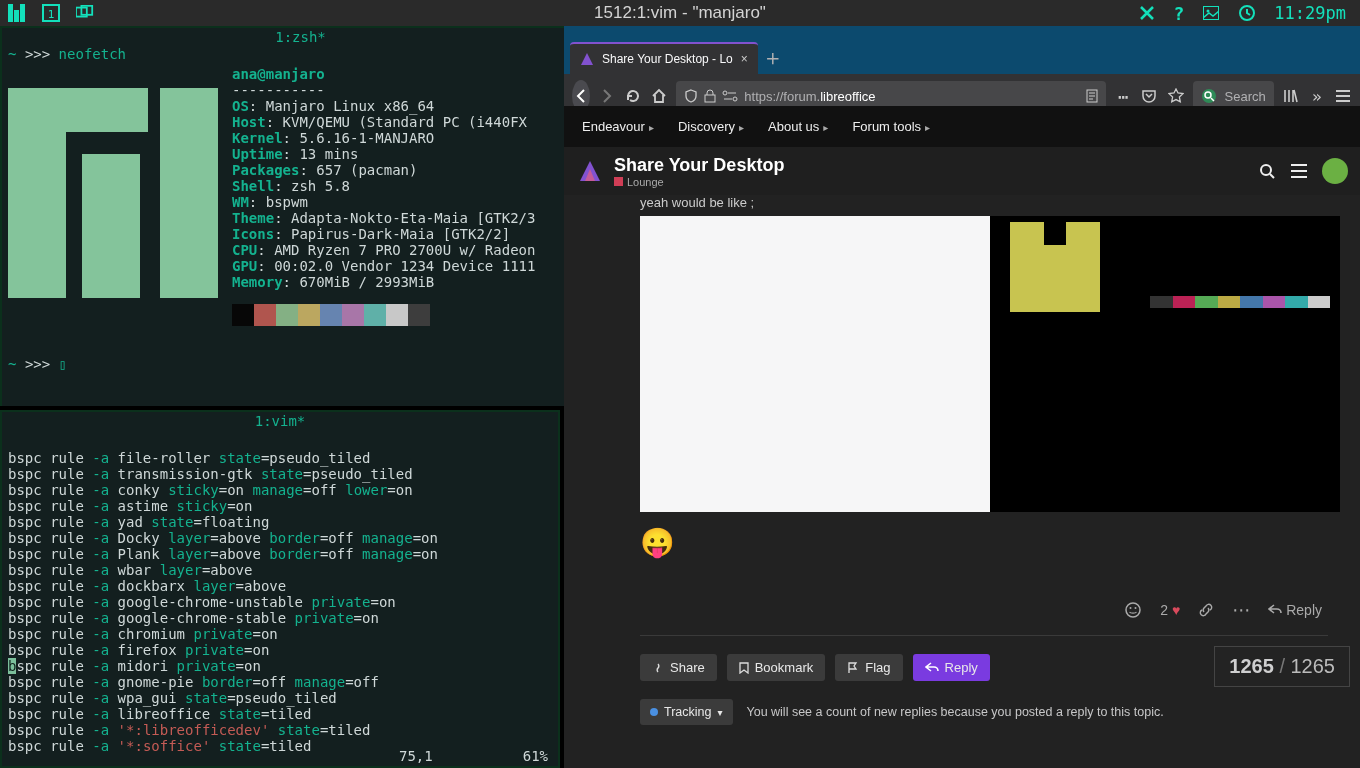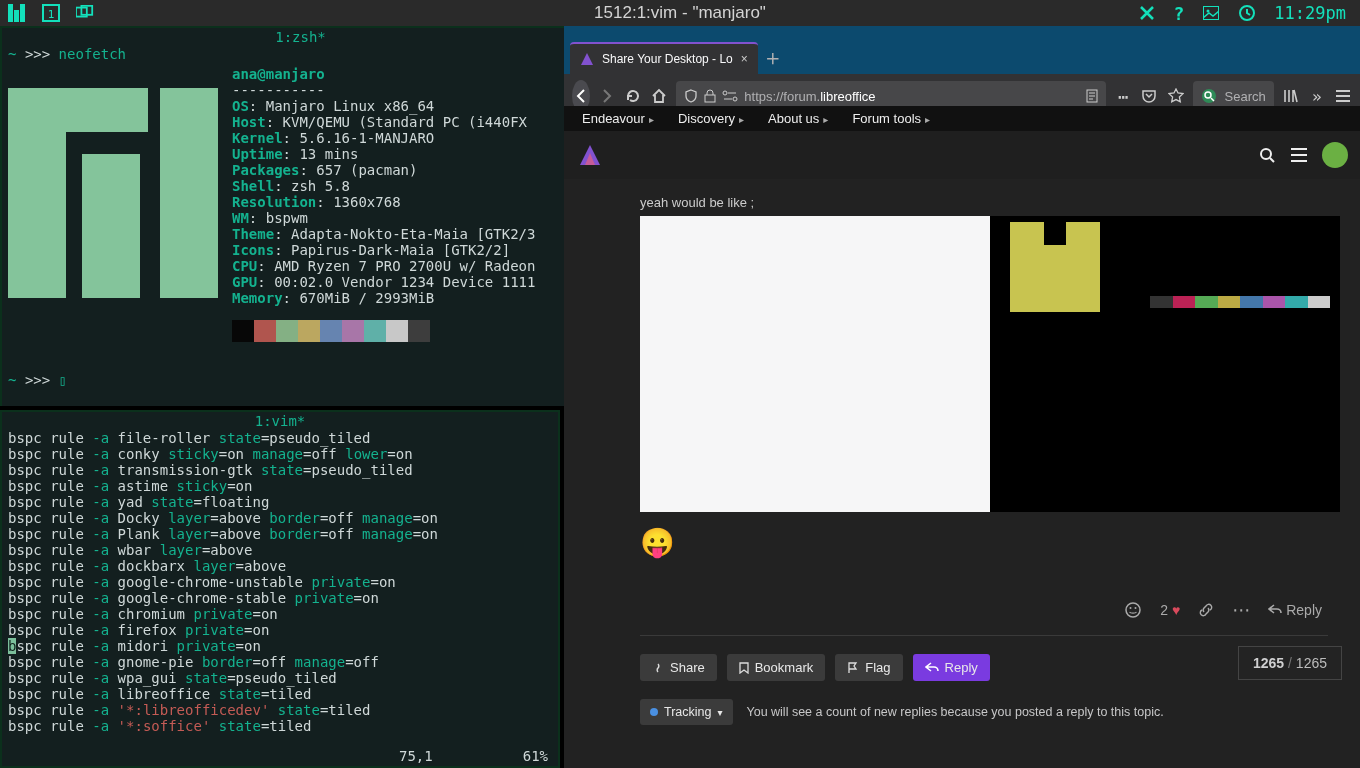--- a/index.html
+++ b/index.html
@@ -25,54 +25,54 @@
   .prompt-row .cmd { color: #14b28f; }
   .nf-key { color: #14b28f; font-weight: bold; }
   .nf-val { color: #cfd8d8; }
   .nf-user { color: #14b28f; font-weight: bold; }
   .nf-line { color: #cfd8d8; }
   .nf-wrap { display: flex; gap: 14px; padding: 4px 6px 0 6px; }
   .nf-logo { position: relative; width: 210px; height: 230px; }
   .nf-logo .blk { position: absolute; background: #84c49b; }
   .swatches { display: flex; margin-top: 14px; }
   .swatches span { width: 22px; height: 22px; display: inline-block; }
-  .vim-body { padding: 0 6px; font-family: "DejaVu Sans Mono", monospace; font-size: 14px; line-height: 16px; }
+  .vim-body { padding: 0 6px; font-family: "DejaVu Sans Mono", monospace; font-size: 14px; line-height: 16px; margin-top: 20px; }
   .kw   { color: #14b28f; }
   .cmt  { color: #cfd8d8; }
   .op   { color: #14b28f; }
   .str  { color: #c45b55; }
   .cur  { background: #7bbf9b; color: #10231d; }
   .vim-status { position: absolute; bottom: 2px; right: 10px; font-family: "DejaVu Sans Mono", monospace; font-size: 14px; color: #cfd8d8; margin-left: 28px; }
   
   .ff-tabs { height: 48px; background: #0c4a6e; display: flex; align-items: flex-end; padding-left: 6px; }
   .ff-tab { height: 32px; background: #323234; color: #f9f9fa; display: flex; align-items: center; gap: 8px; padding: 0 10px; font-family: sans-serif; font-size: 12px; border-top-left-radius: 4px; border-top-right-radius: 4px; border-top: 2px solid #8252cf; max-width: 210px; }
   .ff-newtab { width: 30px; height: 32px; display: flex; align-items: center; justify-content: center; color: #b1b1b3; font-size: 22px; }
   .ff-nav { height: 44px; background: #323234; display: flex; align-items: center; gap: 8px; padding: 0 8px; }
   .ff-btn { width: 32px; height: 32px; border-radius: 4px; display: flex; align-items: center; justify-content: center; color: #b1b1b3; }
   .ff-back { background: #4a4a4f; border-radius: 50%; }
   .ff-url { flex: 0 0 430px; height: 30px; background: #474749; border-radius: 4px; display: flex; align-items: center; gap: 6px; padding: 0 8px; color: #b1b1b3; font-family: sans-serif; font-size: 13px; }
   .ff-url .host { color: #fff; }
   .ff-search { flex: 1; height: 30px; background: #474749; border-radius: 4px; display: flex; align-items: center; gap: 8px; padding: 0 8px; color: #b1b1b3; font-family: sans-serif; font-size: 13px; }
   .ff-page { position: absolute; top: 80px; left: 0; right: 0; bottom: 0; background: #222; overflow: hidden; font-family: sans-serif; }
-  .eos-top { height: 25px; background: #111; display: flex; align-items: center; gap: 24px; padding: 0 18px; color: #eee; font-size: 13px; }
+  .eos-top { height: 41px; background: #111; display: flex; align-items: center; gap: 24px; padding: 0 18px; color: #eee; font-size: 13px; }
   .eos-top .chev { font-size: 10px; color: #aaa; margin-left: 4px; }
   .eos-hdr { height: 48px; background: #1f1f1f; display: flex; align-items: center; gap: 10px; padding: 0 12px; }
   .eos-logo { width: 28px; height: 28px; border-radius: 4px; display: flex; align-items: center; justify-content: center; font-size: 16px; }
   .eos-title { color: #fff; font-weight: 700; font-size: 18px; }
   .eos-cat { color: #aaa; font-size: 11px; display: flex; align-items: center; gap: 4px; }
   .eos-cat .sq { width: 9px; height: 9px; background: #d03e56; display: inline-block; }
   .eos-right { margin-left: auto; display: flex; gap: 14px; align-items: center; color: #eee; font-size: 18px; }
   .eos-avatar { width: 26px; height: 26px; border-radius: 50%; background: #6bb043; }
   .eos-body { position: absolute; top: 81px; left: 0; right: 14px; bottom: 0; padding: 8px 18px 0 76px; color: #ccc; font-size: 13px; }
   .post-img { width: 700px; height: 296px; background: #000; margin: 6px 0 14px; position: relative; }
   .post-img .light { position: absolute; left: 0; top: 0; width: 350px; height: 100%; background: #f6f6f7; }
   .emoji { font-size: 28px; }
   .post-actions { display: flex; justify-content: flex-end; align-items: center; gap: 18px; color: #aaa; font-size: 14px; border-bottom: 1px solid #3a3a3a; padding: 18px 6px 14px; margin-top: 22px; }
   .post-actions .heart { color: #d94a5c; }
-  .progress { position: absolute; right: 18px; top: 540px; background: #232323; border: 1px solid #444; padding: 8px 14px; color: #bbb; font-size: 14px; }
+  .progress { position: absolute; right: 10px; top: 540px; background: #232323; border: 1px solid #444; padding: 8px 14px; color: #bbb; font-size: 20px; }
   .progress .cur2 { color: #cfcfd0; font-weight: 600; }
   .topic-btns { display: flex; gap: 10px; margin-top: 18px; }
   .tbtn { background: #3b3b3b; color: #e8e8e8; border: none; border-radius: 3px; padding: 6px 12px; font-size: 13px; display: inline-flex; align-items: center; gap: 6px; }
   .tbtn.reply { background: #7a3be0; }
   .track-row { display: flex; align-items: center; gap: 14px; margin-top: 18px; color: #c7c7c8; font-size: 12.5px; }
   .track-btn { background: #3b3b3b; border-radius: 3px; padding: 6px 10px; display: inline-flex; align-items: center; gap: 6px; color: #e8e8e8; }
   .dot { width: 8px; height: 8px; border-radius: 50%; background: #4a90e2; display: inline-block; }
   svg { display: block; }
 </style>
 </head>
@@ -140,21 +140,20 @@
       <div>
         <div><span class="nf-user">ana@manjaro</span></div>
         <div class="nf-line">-----------</div>
         <div id="nf-rows">
             <div><span class="nf-key">OS</span><span class="nf-val">: Manjaro Linux x86_64</span></div>
             <div><span class="nf-key">Host</span><span class="nf-val">: KVM/QEMU (Standard PC (i440FX</span></div>
             <div><span class="nf-key">Kernel</span><span class="nf-val">: 5.6.16-1-MANJARO</span></div>
             <div><span class="nf-key">Uptime</span><span class="nf-val">: 13 mins</span></div>
             <div><span class="nf-key">Packages</span><span class="nf-val">: 657 (pacman)</span></div>
             <div><span class="nf-key">Shell</span><span class="nf-val">: zsh 5.8</span></div>
-            <div><span class="nf-key">Resolution</span><span class="nf-val">: 1360x768</span></div>
             <div><span class="nf-key">WM</span><span class="nf-val">: bspwm</span></div>
             <div><span class="nf-key">Theme</span><span class="nf-val">: Adapta-Nokto-Eta-Maia [GTK2/3</span></div>
             <div><span class="nf-key">Icons</span><span class="nf-val">: Papirus-Dark-Maia [GTK2/2]</span></div>
             <div><span class="nf-key">CPU</span><span class="nf-val">: AMD Ryzen 7 PRO 2700U w/ Radeon</span></div>
             <div><span class="nf-key">GPU</span><span class="nf-val">: 00:02.0 Vendor 1234 Device 1111</span></div>
             <div><span class="nf-key">Memory</span><span class="nf-val">: 670MiB / 2993MiB</span></div>
           </div>
         <div class="swatches" id="nf-swatches">
             <span style="background: rgb(7, 7, 7);"></span>
             <span style="background: rgb(176, 85, 78);"></span>
@@ -168,22 +167,22 @@
           </div>
       </div>
     </div>
     <div class="term prompt-row" style="margin-top:30px"><span class="tilde">~</span> <span class="arr">&gt;&gt;&gt; </span><span class="cmd">▯</span></div>
   </div>
 
   <div id="t-vim" class="tile">
     <div class="winlabel center-label">1:vim*</div>
     <div class="vim-body" id="vim-body">
         <div><span class="cmt">bspc rule </span><span class="op">-a</span><span class="cmt"> file-roller </span><span class="kw">state</span><span class="cmt">=pseudo_tiled</span></div>
+        <div><span class="cmt">bspc rule </span><span class="op">-a</span><span class="cmt"> transmission-gtk </span><span class="kw">state</span><span class="cmt">=pseudo_tiled</span></div>
         <div><span class="cmt">bspc rule </span><span class="op">-a</span><span class="cmt"> conky </span><span class="kw">sticky</span><span class="cmt">=on </span><span class="kw">manage</span><span class="cmt">=off </span><span class="kw">lower</span><span class="cmt">=on</span></div>
-        <div><span class="cmt">bspc rule </span><span class="op">-a</span><span class="cmt"> transmission-gtk </span><span class="kw">state</span><span class="cmt">=pseudo_tiled</span></div>
         <div><span class="cmt">bspc rule </span><span class="op">-a</span><span class="cmt"> astime </span><span class="kw">sticky</span><span class="cmt">=on</span></div>
         <div><span class="cmt">bspc rule </span><span class="op">-a</span><span class="cmt"> yad </span><span class="kw">state</span><span class="cmt">=floating</span></div>
         <div><span class="cmt">bspc rule </span><span class="op">-a</span><span class="cmt"> Docky </span><span class="kw">layer</span><span class="cmt">=above </span><span class="kw">border</span><span class="cmt">=off </span><span class="kw">manage</span><span class="cmt">=on</span></div>
         <div><span class="cmt">bspc rule </span><span class="op">-a</span><span class="cmt"> Plank </span><span class="kw">layer</span><span class="cmt">=above </span><span class="kw">border</span><span class="cmt">=off </span><span class="kw">manage</span><span class="cmt">=on</span></div>
         <div><span class="cmt">bspc rule </span><span class="op">-a</span><span class="cmt"> wbar </span><span class="kw">layer</span><span class="cmt">=above</span></div>
         <div><span class="cmt">bspc rule </span><span class="op">-a</span><span class="cmt"> dockbarx </span><span class="kw">layer</span><span class="cmt">=above</span></div>
         <div><span class="cmt">bspc rule </span><span class="op">-a</span><span class="cmt"> google-chrome-unstable </span><span class="kw">private</span><span class="cmt">=on</span></div>
         <div><span class="cmt">bspc rule </span><span class="op">-a</span><span class="cmt"> google-chrome-stable </span><span class="kw">private</span><span class="cmt">=on</span></div>
         <div><span class="cmt">bspc rule </span><span class="op">-a</span><span class="cmt"> chromium </span><span class="kw">private</span><span class="cmt">=on</span></div>
         <div><span class="cmt">bspc rule </span><span class="op">-a</span><span class="cmt"> firefox </span><span class="kw">private</span><span class="cmt">=on</span></div>
@@ -303,20 +302,27 @@
           <span>About us<span class="chev">▸</span></span>
           <span>Forum tools<span class="chev">▸</span></span>
         </div>
       <div class="eos-hdr">
         <div class="eos-logo">
             <svg width="26" height="26" viewBox="0 0 26 26">
               <path d="M3 23 L13 3 L23 23 Z" fill="#8252cf"></path>
               <path d="M8 23 L13 11 L18 23 Z" fill="#c65b98"></path>
             </svg>
           </div>
+        <div>
+          <div class="eos-title">Share Your Desktop</div>
+          <div class="eos-cat">
+              <span class="sq"></span>
+              <span>Lounge</span>
+            </div>
+        </div>
         <div class="eos-right">
           <span>
               <svg width="18" height="18" viewBox="0 0 18 18">
                 <circle cx="8" cy="8" r="5" stroke="#eee" fill="none" stroke-width="2"></circle>
                 <path d="M12 12l4 4" stroke="#eee" stroke-width="2"></path>
               </svg>
             </span>
           <span>
               <svg width="18" height="16" viewBox="0 0 18 16">
                 <path d="M1 2h16M1 8h16M1 14h16" stroke="#eee" stroke-width="2"></path>

